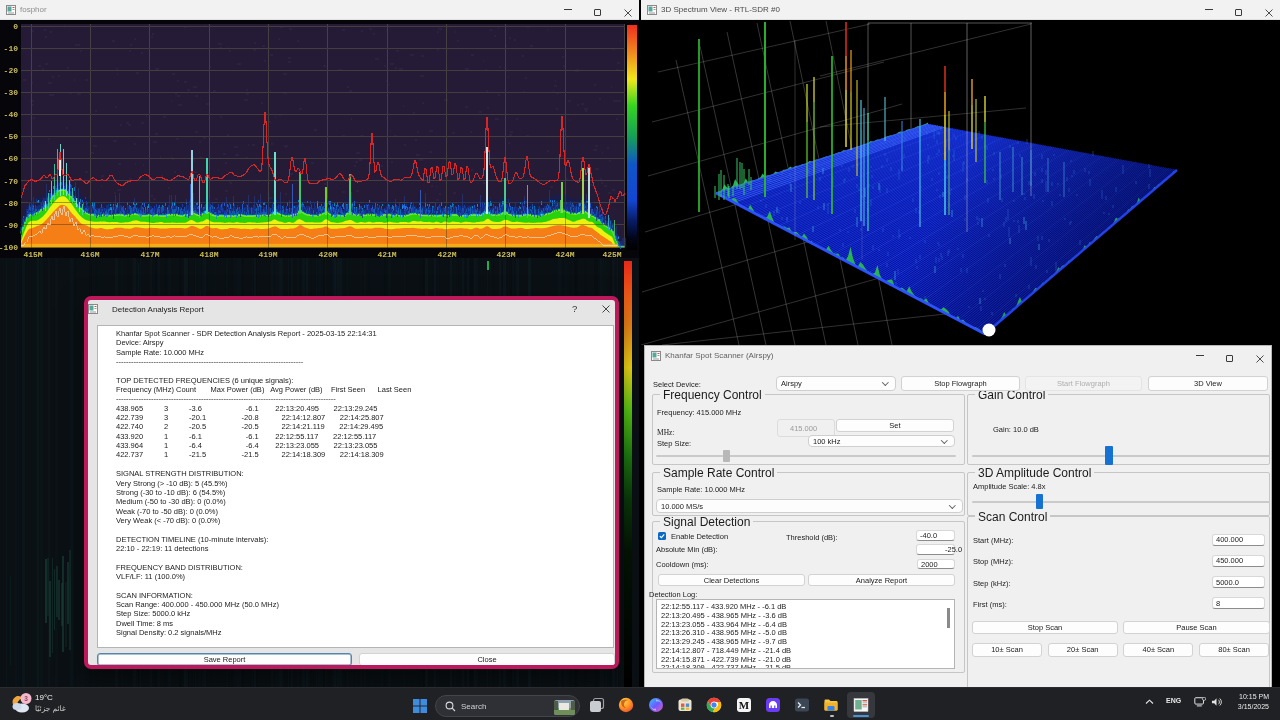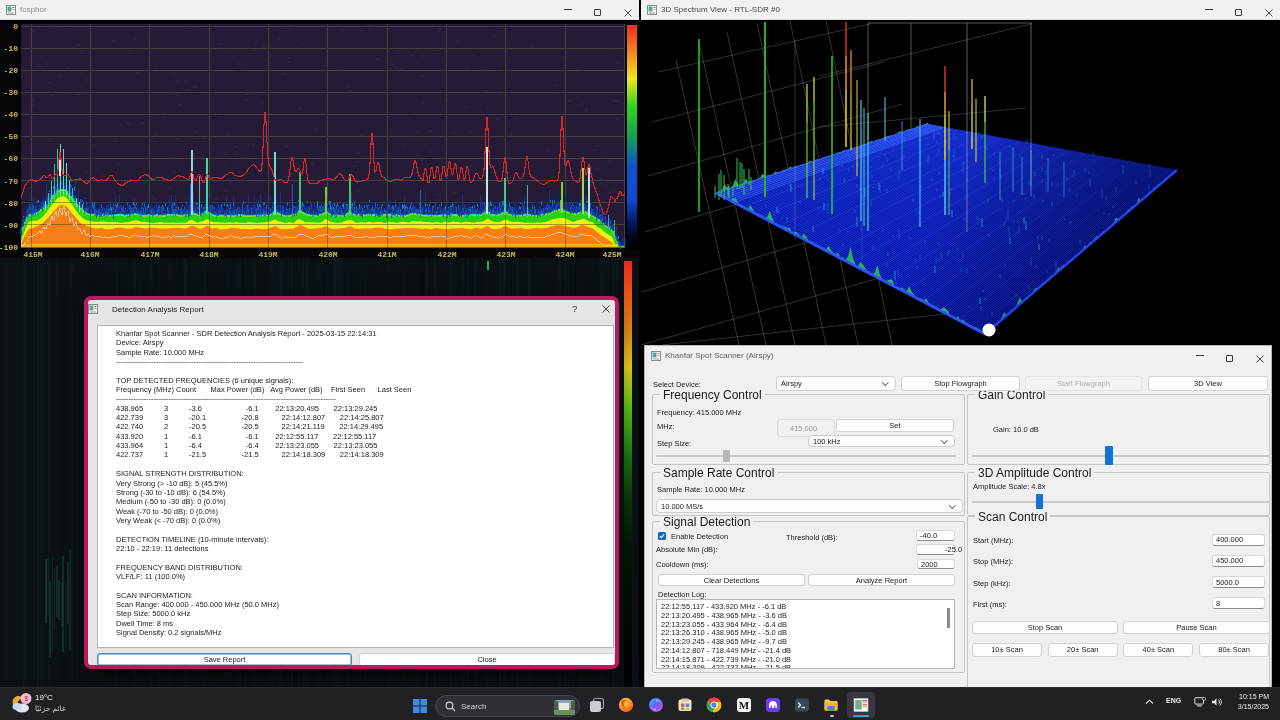--- a/index.html
+++ b/index.html
@@ -726,21 +726,21 @@
         </div>
         <div class="grp" style="left:322px;top:170px;width:303px;height:183px">
           <div class="gt">Scan Control</div>
         </div>
         <div class="lbl" style="left:8px;top:34px;">Select Device:</div>
         <div class="cmb" style="left:131px;top:30px;width:120px;height:15px">Airspy</div>
         <div class="btn" style="left:256px;top:30px;width:119px;height:15px;">Stop Flowgraph</div>
         <div class="btn dis" style="left:380px;top:30px;width:117px;height:15px;">Start Flowgraph</div>
         <div class="btn" style="left:503px;top:30px;width:120px;height:15px;">3D View</div>
         <div class="lbl" style="left:12px;top:62px;">Frequency: 415.000 MHz</div>
-        <div class="lbl" style="left:12px;top:76px;">MHz:</div>
+        <div class="lbl" style="left:12px;top:82px;font-family:Liberation Serif, serif;">MHz:</div>
         <div class="fld" style="left:132px;top:73px;width:58px;height:18px;background:#f0f0f0;color:#9a9a9a;border-color:#dcdcdc;border-bottom-color:#dcdcdc;padding-left:12px">415.000</div>
         <div class="btn" style="left:191px;top:73px;width:118px;height:13px;">Set</div>
         <div class="lbl" style="left:12px;top:93px;">Step Size:</div>
         <div class="cmb" style="left:163px;top:89px;width:147px;height:12px">100 kHz</div>
         <div class="groove" style="left:11px;top:109px;width:300px"></div>
         <div style="position:absolute;left:78px;top:104px;width:7px;height:12px;background:#b8b8b8;border-radius:1px"></div>
         <div class="lbl" style="left:335px;top:79px;margin-left:13px;">Gain: 10.0 dB</div>
         <div class="groove" style="left:327px;top:109px;width:298px"></div>
         <div style="position:absolute;left:460px;top:100px;width:8px;height:19px;background:#1672d2;border-radius:1px"></div>
         <div class="lbl" style="left:12px;top:139px;">Sample Rate: 10.000 MHz</div>
@@ -755,21 +755,21 @@
         </div>
         <div class="lbl" style="left:26px;top:186px;">Enable Detection</div>
         <div class="lbl" style="left:141px;top:187px;">Threshold (dB):</div>
         <div class="fld" style="left:271px;top:184px;width:39px;height:11px;">-40.0</div>
         <div class="lbl" style="left:11px;top:199px;">Absolute Min (dB):</div>
         <div class="fld" style="left:271px;top:198px;width:39px;height:11px;padding-left:28px;">-25.0</div>
         <div class="lbl" style="left:11px;top:214px;">Cooldown (ms):</div>
         <div class="fld" style="left:272px;top:213px;width:38px;height:10px;">2000</div>
         <div class="btn" style="left:13px;top:228px;width:147px;height:12px;">Clear Detections</div>
         <div class="btn" style="left:163px;top:228px;width:147px;height:12px;">Analyze  Report</div>
-        <div class="lbl" style="left:13px;top:244px;">Detection Log:</div>
+        <div class="lbl" style="left:4px;top:244px;">Detection Log:</div>
         <div style="position:absolute;left:11px;top:253px;width:299px;height:69.5px;background:#fff;border:1px solid #b4b4b4;overflow:hidden;font-size:7.5px;color:#1b1b1b;padding:3px 0 0 4px">
           <div style="height:8.75px;line-height:8.75px;white-space:nowrap">22:12:55.117 - 433.920 MHz - -6.1 dB</div>
           <div style="height:8.75px;line-height:8.75px;white-space:nowrap">22:13:20.495 - 438.965 MHz - -3.6 dB</div>
           <div style="height:8.75px;line-height:8.75px;white-space:nowrap">22:13:23.055 - 433.964 MHz - -6.4 dB</div>
           <div style="height:8.75px;line-height:8.75px;white-space:nowrap">22:13:26.310 - 438.965 MHz - -5.0 dB</div>
           <div style="height:8.75px;line-height:8.75px;white-space:nowrap">22:13:29.245 - 438.965 MHz - -9.7 dB</div>
           <div style="height:8.75px;line-height:8.75px;white-space:nowrap">22:14:12.807 - 718.449 MHz - -21.4 dB</div>
           <div style="height:8.75px;line-height:8.75px;white-space:nowrap">22:14:15.871 - 422.739 MHz - -21.0 dB</div>
           <div style="height:8.75px;line-height:8.75px;white-space:nowrap">22:14:18.309 - 422.737 MHz - -21.5 dB</div>
         </div>

